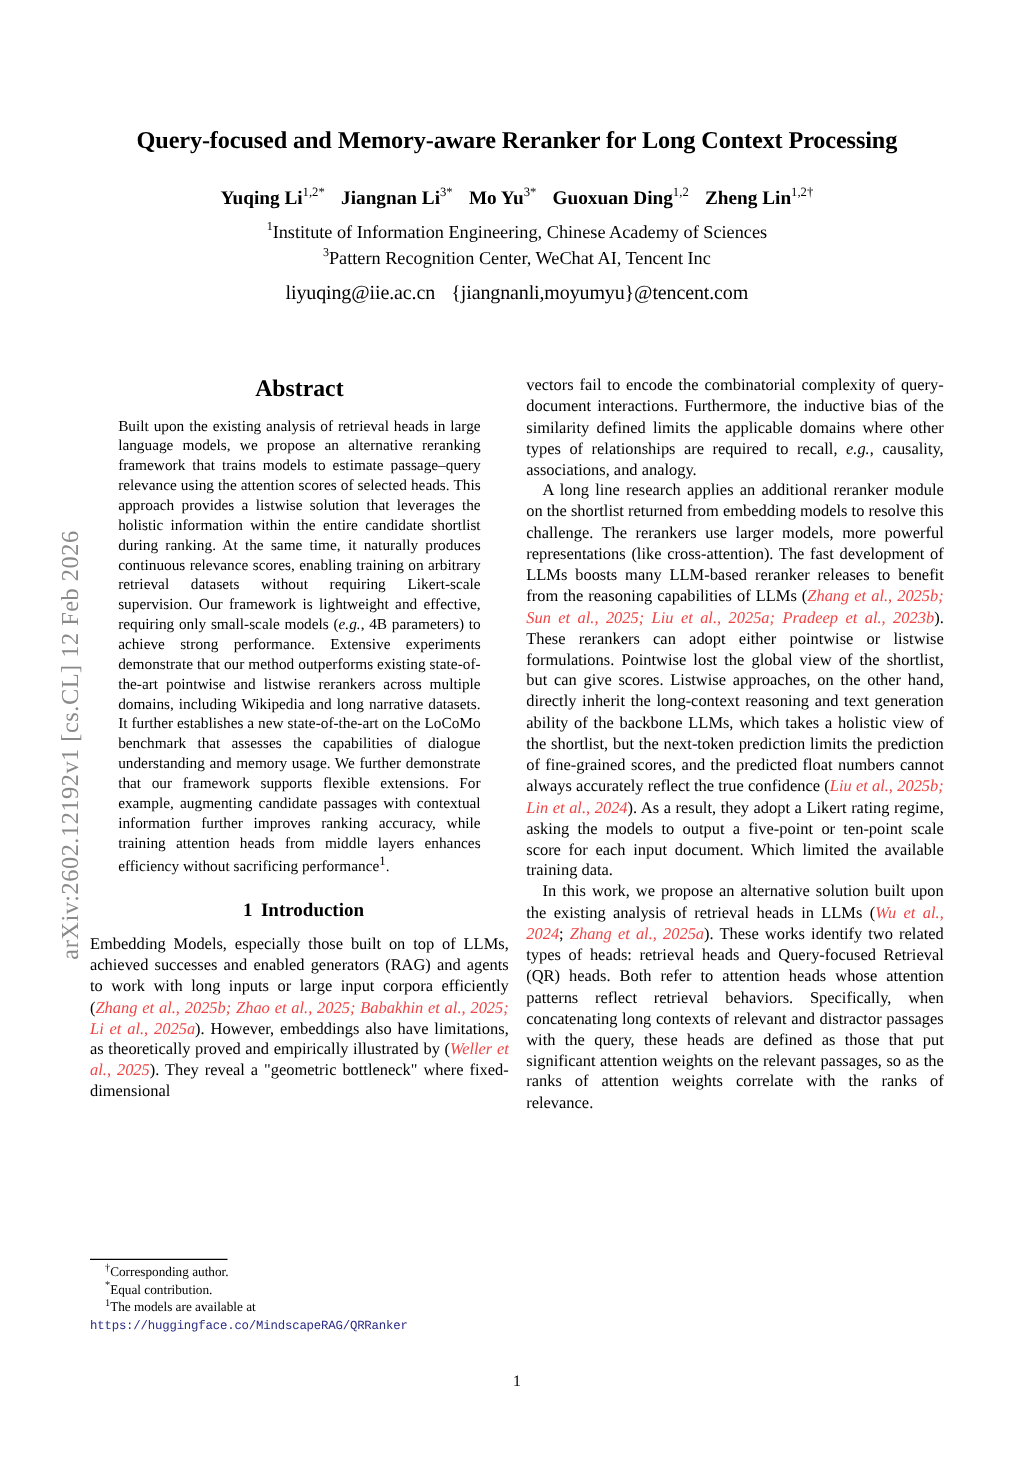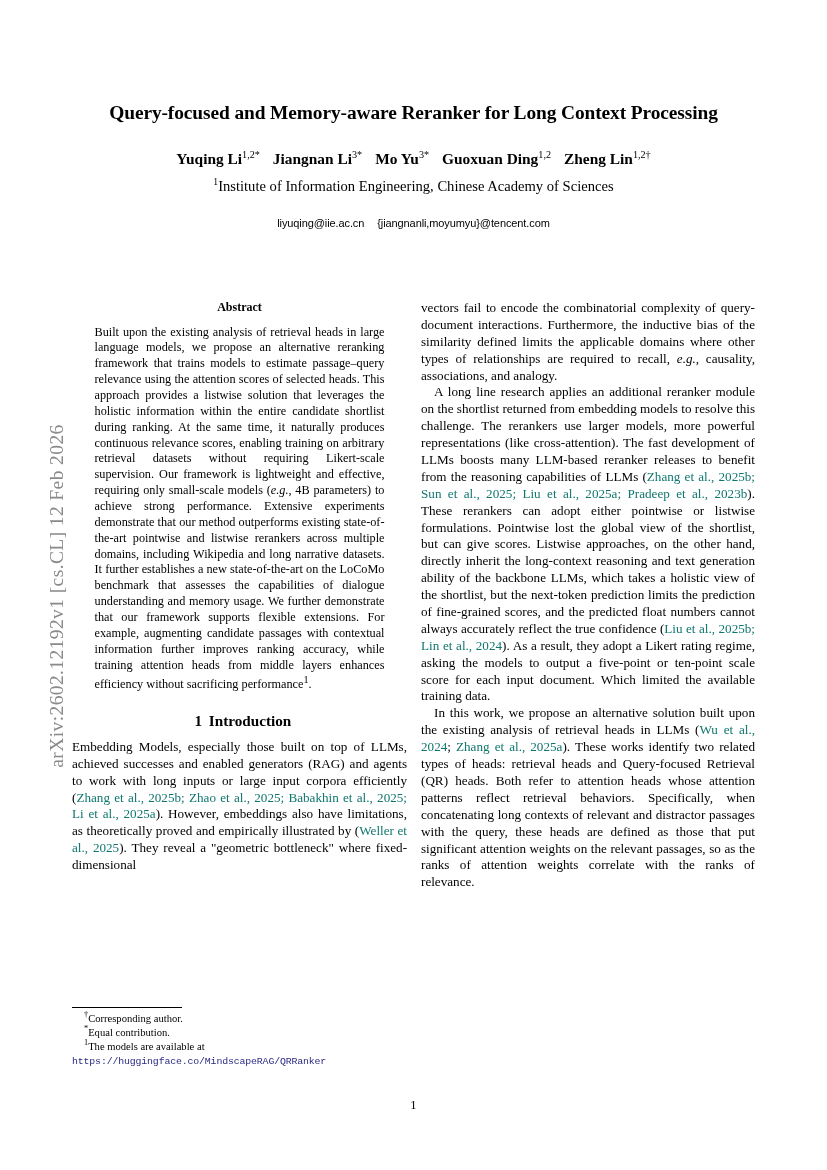--- a/index.html
+++ b/index.html
@@ -70,23 +70,23 @@
     line-height: 1.42;
   }
   .affils div { white-space: nowrap; }
   .affils sup {
     font-size: 0.66em;
     vertical-align: super;
     line-height: 0;
   }
 
   .emails {
-    margin-top: 20px;
-    font-family: Liberation Sans, sans-serif;
-    font-size: 11px;
+    margin-top: 8px;
+    font-family: Liberation Serif, serif;
+    font-size: 16px;
     letter-spacing: -0.1px;
   }
   .emails .sp { display: inline-block; width: 13px; }
 
   
   .col {
     position: absolute;
     top: 300px;
     text-align: justify;
     font-size: 13.15px;
@@ -104,38 +104,38 @@
 
   .abstract-wrap {
     width: 290px;
     margin: 0 auto;
     font-size: 12.25px;
     line-height: 1.295;
     text-align: justify;
   }
   .abstract-head {
     text-align: center;
-    font-size: 12px;
+    font-size: 19px;
     font-weight: bold;
     margin: 0 0 9px 0;
   }
   .abstract-body { margin: 0; }
 
   .sec-head {
     font-size: 15.2px;
     font-weight: bold;
     margin: 18px 0 8px 0;
     text-align: center;
   }
   .sec-head .num { display: inline-block; min-width: 21px; }
 
   p.para { margin: 0; text-indent: 0; }
   p.para + p.para { text-indent: 13px; }
 
-  .cite { color: #0f766e; }
+  .cite { color: #ef4444; font-style: italic; }
   .it { font-style: italic; }
 
   
   .footnotes {
     position: absolute;
     left: 72px;
     top: 1007px;
     width: 335px;
     font-size: 10.6px;
     line-height: 1.33;
@@ -185,20 +185,21 @@
     <h1 class="paper-title">Query-focused and Memory-aware Reranker for Long Context Processing</h1>
 
     <div class="authors-line">
       <div>
         <span class="au"><span>Yuqing Li</span><sup class="mk">1,2*</sup></span><span class="gap"></span><span class="au"><span>Jiangnan Li</span><sup class="mk">3*</sup></span><span class="gap"></span><span class="au"><span>Mo Yu</span><sup class="mk">3*</sup></span><span class="gap"></span><span class="au"><span>Guoxuan Ding</span><sup class="mk">1,2</sup></span><span class="gap"></span><span class="au"><span>Zheng Lin</span><sup class="mk">1,2†</sup></span>
       </div>
     </div>
 
     <div class="affils">
       <div><sup>1</sup><span>Institute of Information Engineering, Chinese Academy of Sciences</span></div>
+      <div><sup>3</sup><span>Pattern Recognition Center, WeChat AI, Tencent Inc</span></div>
     </div>
 
     <div class="emails"><span>liyuqing@iie.ac.cn</span><span class="sp"></span><span>{jiangnanli,moyumyu}@tencent.com</span></div>
 
   </div>
 
   <div class="col col-left">
 
     <div class="abstract-wrap">
       <div class="abstract-head">Abstract</div>

